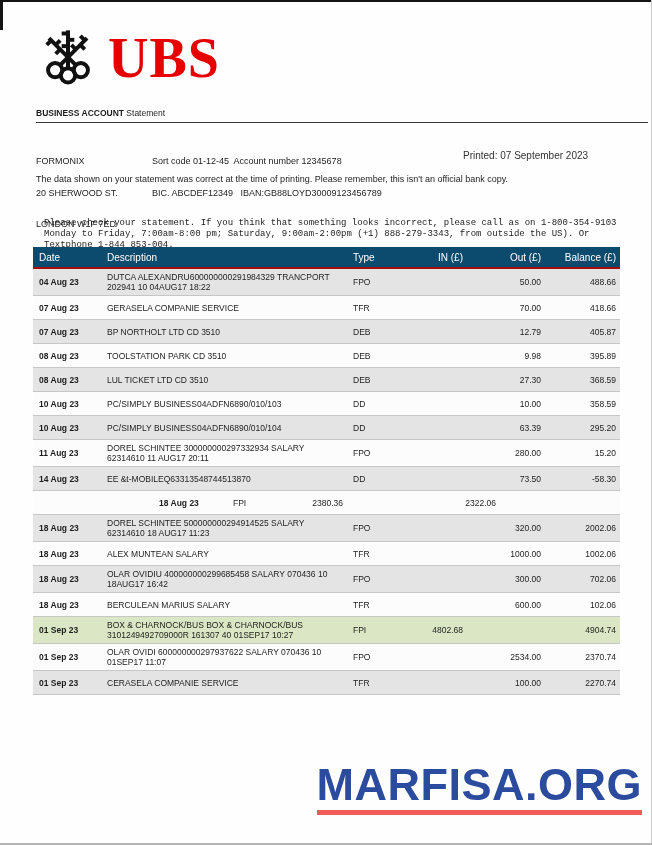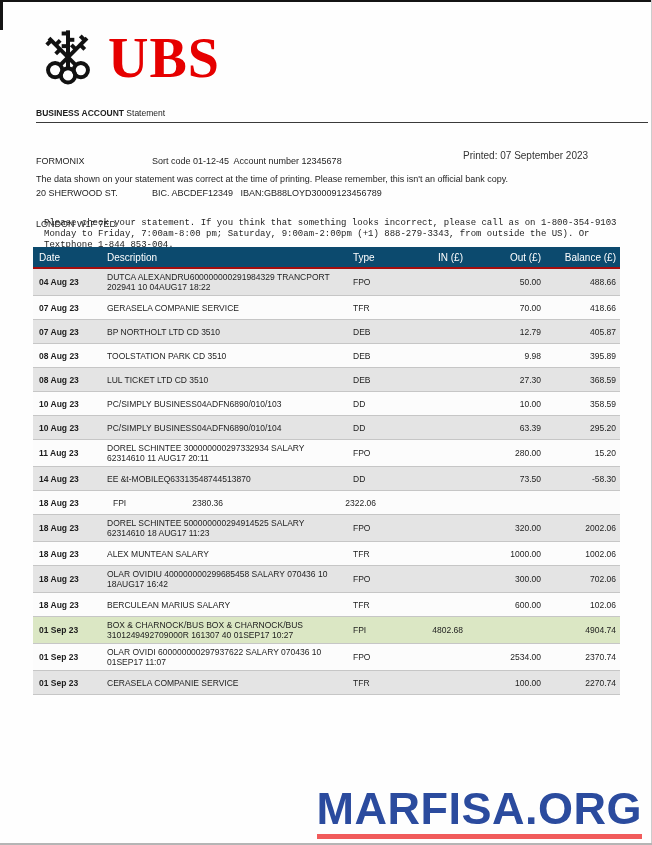--- a/index.html
+++ b/index.html
@@ -28,35 +28,35 @@
   .acct{position:absolute;left:152px;top:135px;font-size:9px;line-height:10.5px;white-space:pre-wrap;}
 
   .note1{position:absolute;left:36px;top:174px;width:588px;font-size:9px;line-height:11px;margin:0;}
   .note2{position:absolute;left:36px;top:210px;width:588px;font-size:9px;line-height:11px;margin:8px;font-family:Liberation Mono, monospace;}
 
   
   .table{position:absolute;left:33px;top:247px;width:587px;font-size:8.5px;}
   .t-head{display:flex;align-items:center;height:22px;color:#ffffff;font-size:10px;
           border-bottom:2px solid #a50d0d;box-sizing:border-box;}
   .t-row{display:flex;align-items:center;min-height:24px;padding:3px 0;
-         border-bottom:1px solid #c6c6c6;box-sizing:border-box;line-height:10px;}
+         border-bottom:1px solid #c6c6c6;box-sizing:border-box;line-height:10px;justify-content:center;}
   .row-gray{background:#e4e4e4;}
   .row-white{background:#fcfcfc;}
   .row-green{background:#dbe7c4;}
   .c{box-sizing:border-box;}
   .col-date{width:72px;padding-left:6px;font-weight:bold;}
   .t-head .col-date{font-weight:normal;}
   .col-desc{width:240px;padding-left:2px;padding-right:10px;}
   .col-type{width:66px;padding-left:8px;}
   .col-in{width:52px;text-align:right;}
   .col-out{width:78px;text-align:right;}
   .col-bal{width:79px;text-align:right;padding-right:4px;}
 
   
-  .footer-logo{position:absolute;top:762px;right:10px;margin-top:24px;}
+  .footer-logo{position:absolute;top:762px;right:10px;}
   .logo-text{font-size:45px;font-weight:bold;line-height:1;letter-spacing:0.5px;}
   .logo-underline{height:5px;margin-top:3px;width:100%;}
 </style>
 </head>
 <body>
 
 <div class="page">
 
   <div class="edge-top"></div>
   <div class="edge-left"></div>

